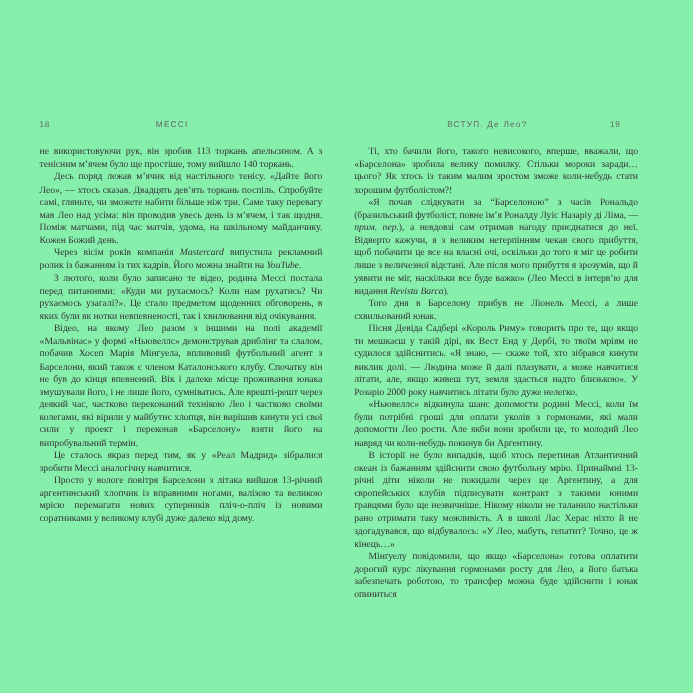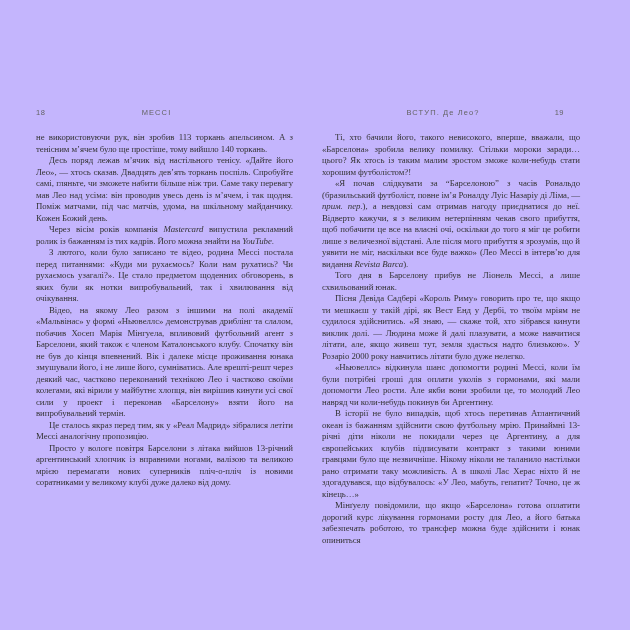--- a/index.html
+++ b/index.html
@@ -53,34 +53,34 @@
     padding: 0;
     text-indent: 13px;
   }
   .body-text p.noindent { text-indent: 0; }
   .body-text em {
   }
 </style>
 </head>
 <body>
 
-<div class="spread" style="background: #c4b5fd; color: rgb(51, 51, 51);">
+<div class="spread" style="background: #86efac; color: rgb(51, 51, 51);">
 
   <section class="page left">
     <header class="running-header" style="color: rgb(99, 99, 99);">
       <span class="pagenum pos-left">18</span>
       <span class="running-head">МЕССІ</span>
     </header>
     <div class="body-text" id="left-body">
         <p class="noindent"><span>не використовуючи рук, він зробив 113 торкань апельсином. А з тенісним м’ячем було ще простіше, тому вийшло 140 торкань.</span></p>
         <p><span>Десь поряд лежав м’ячик від настільного тенісу. «Дайте його Лео», — хтось сказав. Двадцять дев’ять торкань поспіль. Спробуйте самі, гляньте, чи зможете набити більше ніж три. Саме таку перевагу мав Лео над усіма: він проводив увесь день із м’ячем, і так щодня. Поміж матчами, під час матчів, удома, на шкільному майданчику. Кожен Божий день.</span></p>
         <p><span>Через вісім років компанія </span><em>Mastercard</em><span> випустила рекламний ролик із бажанням із тих кадрів. Його можна знайти на </span><em>YouTube</em><span>.</span></p>
-        <p><span>З лютого, коли було записано те відео, родина Мессі постала перед питаннями: «Куди ми рухаємось? Коли нам рухатись? Чи рухаємось узагалі?». Це стало предметом щоденних обговорень, в яких були як нотки випробувальний, так і хвилювання від очікування.</span></p>
+        <p><span>З лютого, коли було записано те відео, родина Мессі постала перед питаннями: «Куди ми рухаємось? Коли нам рухатись? Чи рухаємось узагалі?». Це стало предметом щоденних обговорень, в яких були як нотки невпевненості, так і хвилювання від очікування.</span></p>
         <p><span>Відео, на якому Лео разом з іншими на полі академії «Мальвінас» у формі «Ньювеллс» демонстрував дриблінг та слалом, побачив Хосеп Марія Мінгуела, впливовий футбольний агент з Барселони, який також є членом Каталонського клубу. Спочатку він не був до кінця впевнений. Вік і далеке місце проживання юнака змушували його, і не лише його, сумніватись. Але врешті-решт через деякий час, частково переконаний технікою Лео і частково своїми колегами, які вірили у майбутнє хлопця, він вирішив кинути усі свої сили у проект і переконав «Барселону» взяти його на випробувальний термін.</span></p>
-        <p><span>Це сталось якраз перед тим, як у «Реал Мадрид» зібралися летіти Мессі аналогічну пропозицію.</span></p>
+        <p><span>Це сталось якраз перед тим, як у «Реал Мадрид» зібралися зробити Мессі аналогічну навчитися.</span></p>
         <p><span>Просто у вологе повітря Барселони з літака вийшов 13-річний аргентинський хлопчик із вправними ногами, валізою та великою мрією перемагати нових суперників пліч-о-пліч із новими соратниками у великому клубі дуже далеко від дому.</span></p>
       </div>
   </section>
 
   <section class="page right">
     <header class="running-header" style="color: rgb(99, 99, 99);">
       <span class="running-head">ВСТУП. Де Лео?</span>
       <span class="pagenum pos-right">19</span>
     </header>
     <div class="body-text" id="right-body">

